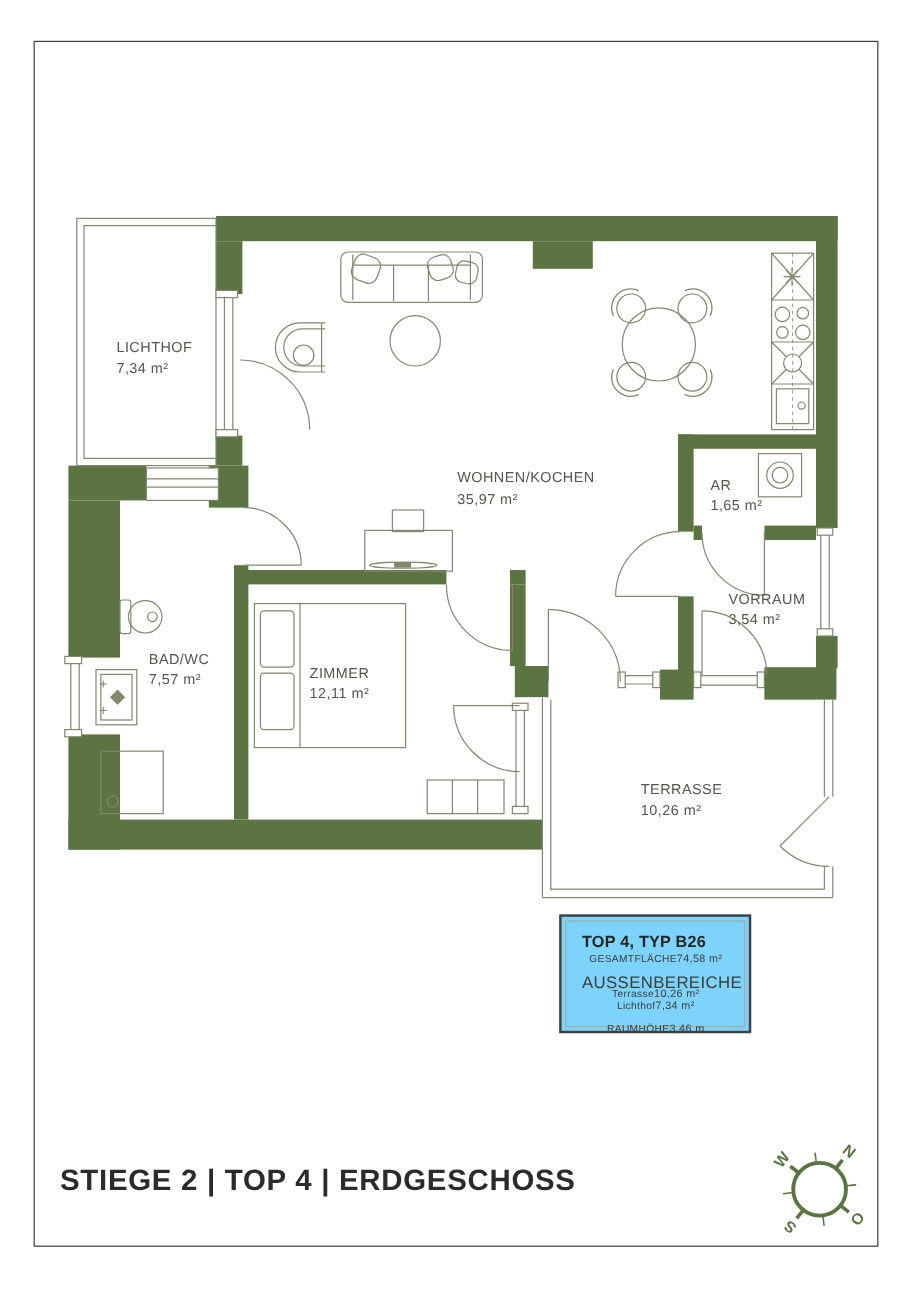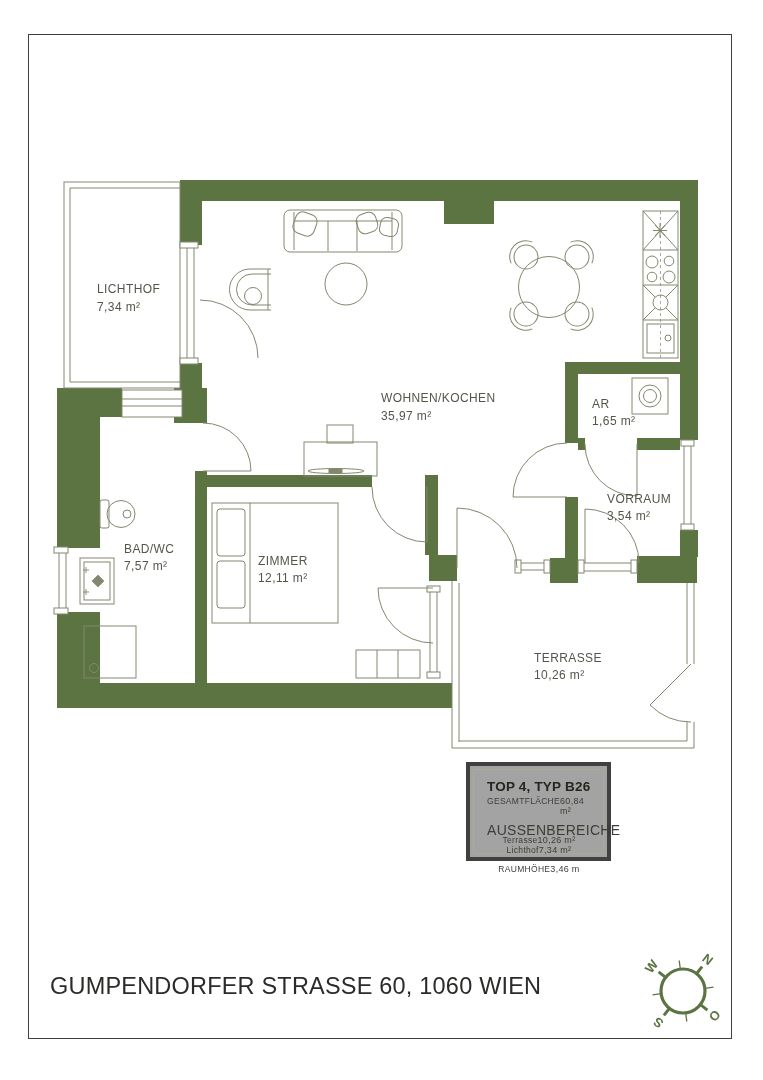--- a/index.html
+++ b/index.html
@@ -10,22 +10,22 @@
   .page-border{
     position:absolute;left:28px;top:34px;width:704px;height:1005px;
     border:1.5px solid #3e3e3c;box-sizing:border-box;
   }
   svg text{font-family:"Liberation Sans","DejaVu Sans",sans-serif;}
   .room-name,.room-area{
     font-size:12px;letter-spacing:0.4px;fill:#53564b;
   }
   
   .infobox{
-    position:absolute;left:466px;top:762px;width:145px;height:99px;
-    border:4px solid #404040;box-sizing:border-box;background:#a3a3a3;
+    position:absolute;left:466px;top:762px;width:160px;height:99px;
+    border:2px solid #404040;box-sizing:border-box;background:#7dd3fc;
   }
   .infobox-inner{
     position:absolute;left:3px;top:3px;right:3px;bottom:3px;
     border:1px solid #a7ac98;padding:9px 12px 6px 13px;box-sizing:border-box;
   }
   .infobox-title{
     font-size:13.5px;font-weight:bold;letter-spacing:0.2px;color:#26261f;
     margin:0 0 2px 0;
   }
   .inforow{display:flex;justify-content:center;align-items:baseline;
@@ -358,34 +358,34 @@
       <text transform="translate(-31.6,-24.7) rotate(308)" dy="4.5">W</text>
     </g>
   </g>
 </svg>
 
 <div class="infobox">
   <div class="infobox-inner">
     <div class="infobox-title">TOP 4, TYP B26</div>
     <div class="inforow">
       <span>GESAMTFLÄCHE</span>
-      <span class="val">60,84 m²</span>
+      <span class="val">74,58 m²</span>
     </div>
     <div class="info-section">AUSSENBEREICHE</div>
     <div class="inforow">
       <span>Terrasse</span>
       <span class="val">10,26 m²</span>
     </div>
     <div class="inforow">
       <span>Lichthof</span>
       <span class="val">7,34 m²</span>
     </div>
     <div class="gap"></div>
     <div class="inforow">
       <span>RAUMHÖHE</span>
       <span class="val">3,46 m</span>
     </div>
   </div>
 </div>
 
 <div class="footer">
-  <div class="footer-line2">GUMPENDORFER STRASSE 60, 1060 WIEN</div>
+  <div class="footer-line1">STIEGE 2 | TOP 4 | ERDGESCHOSS</div>
 </div>
 
 </body></html>

